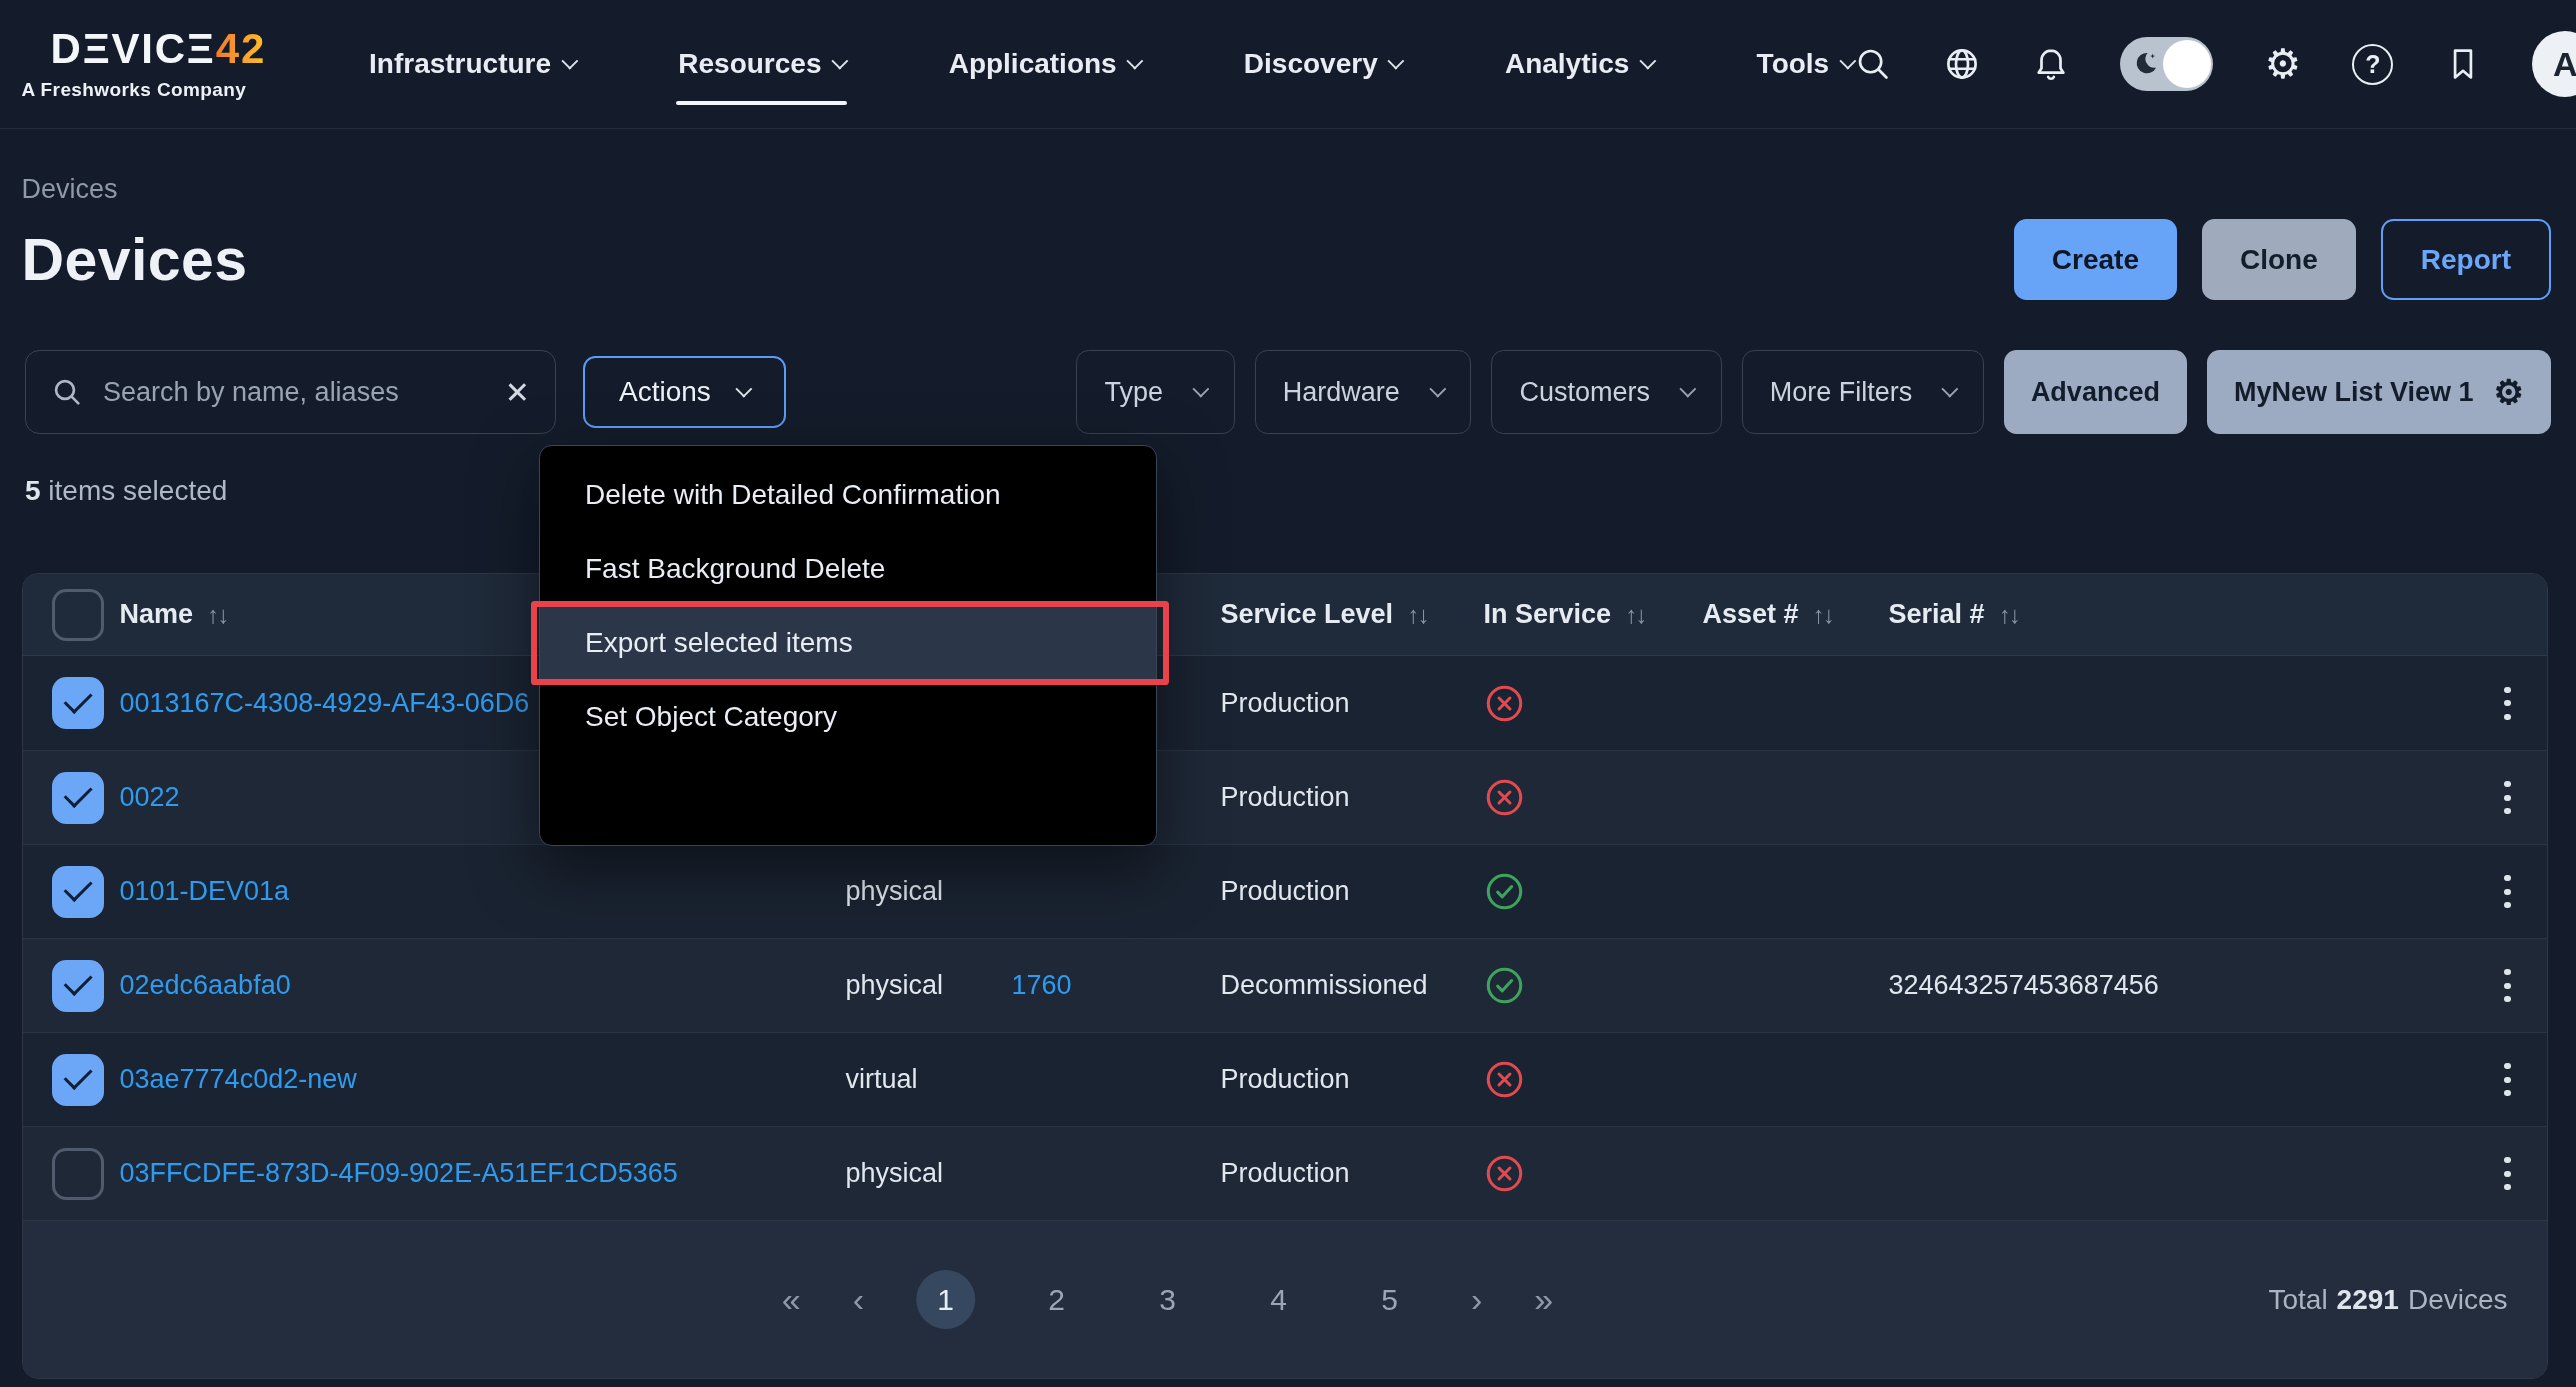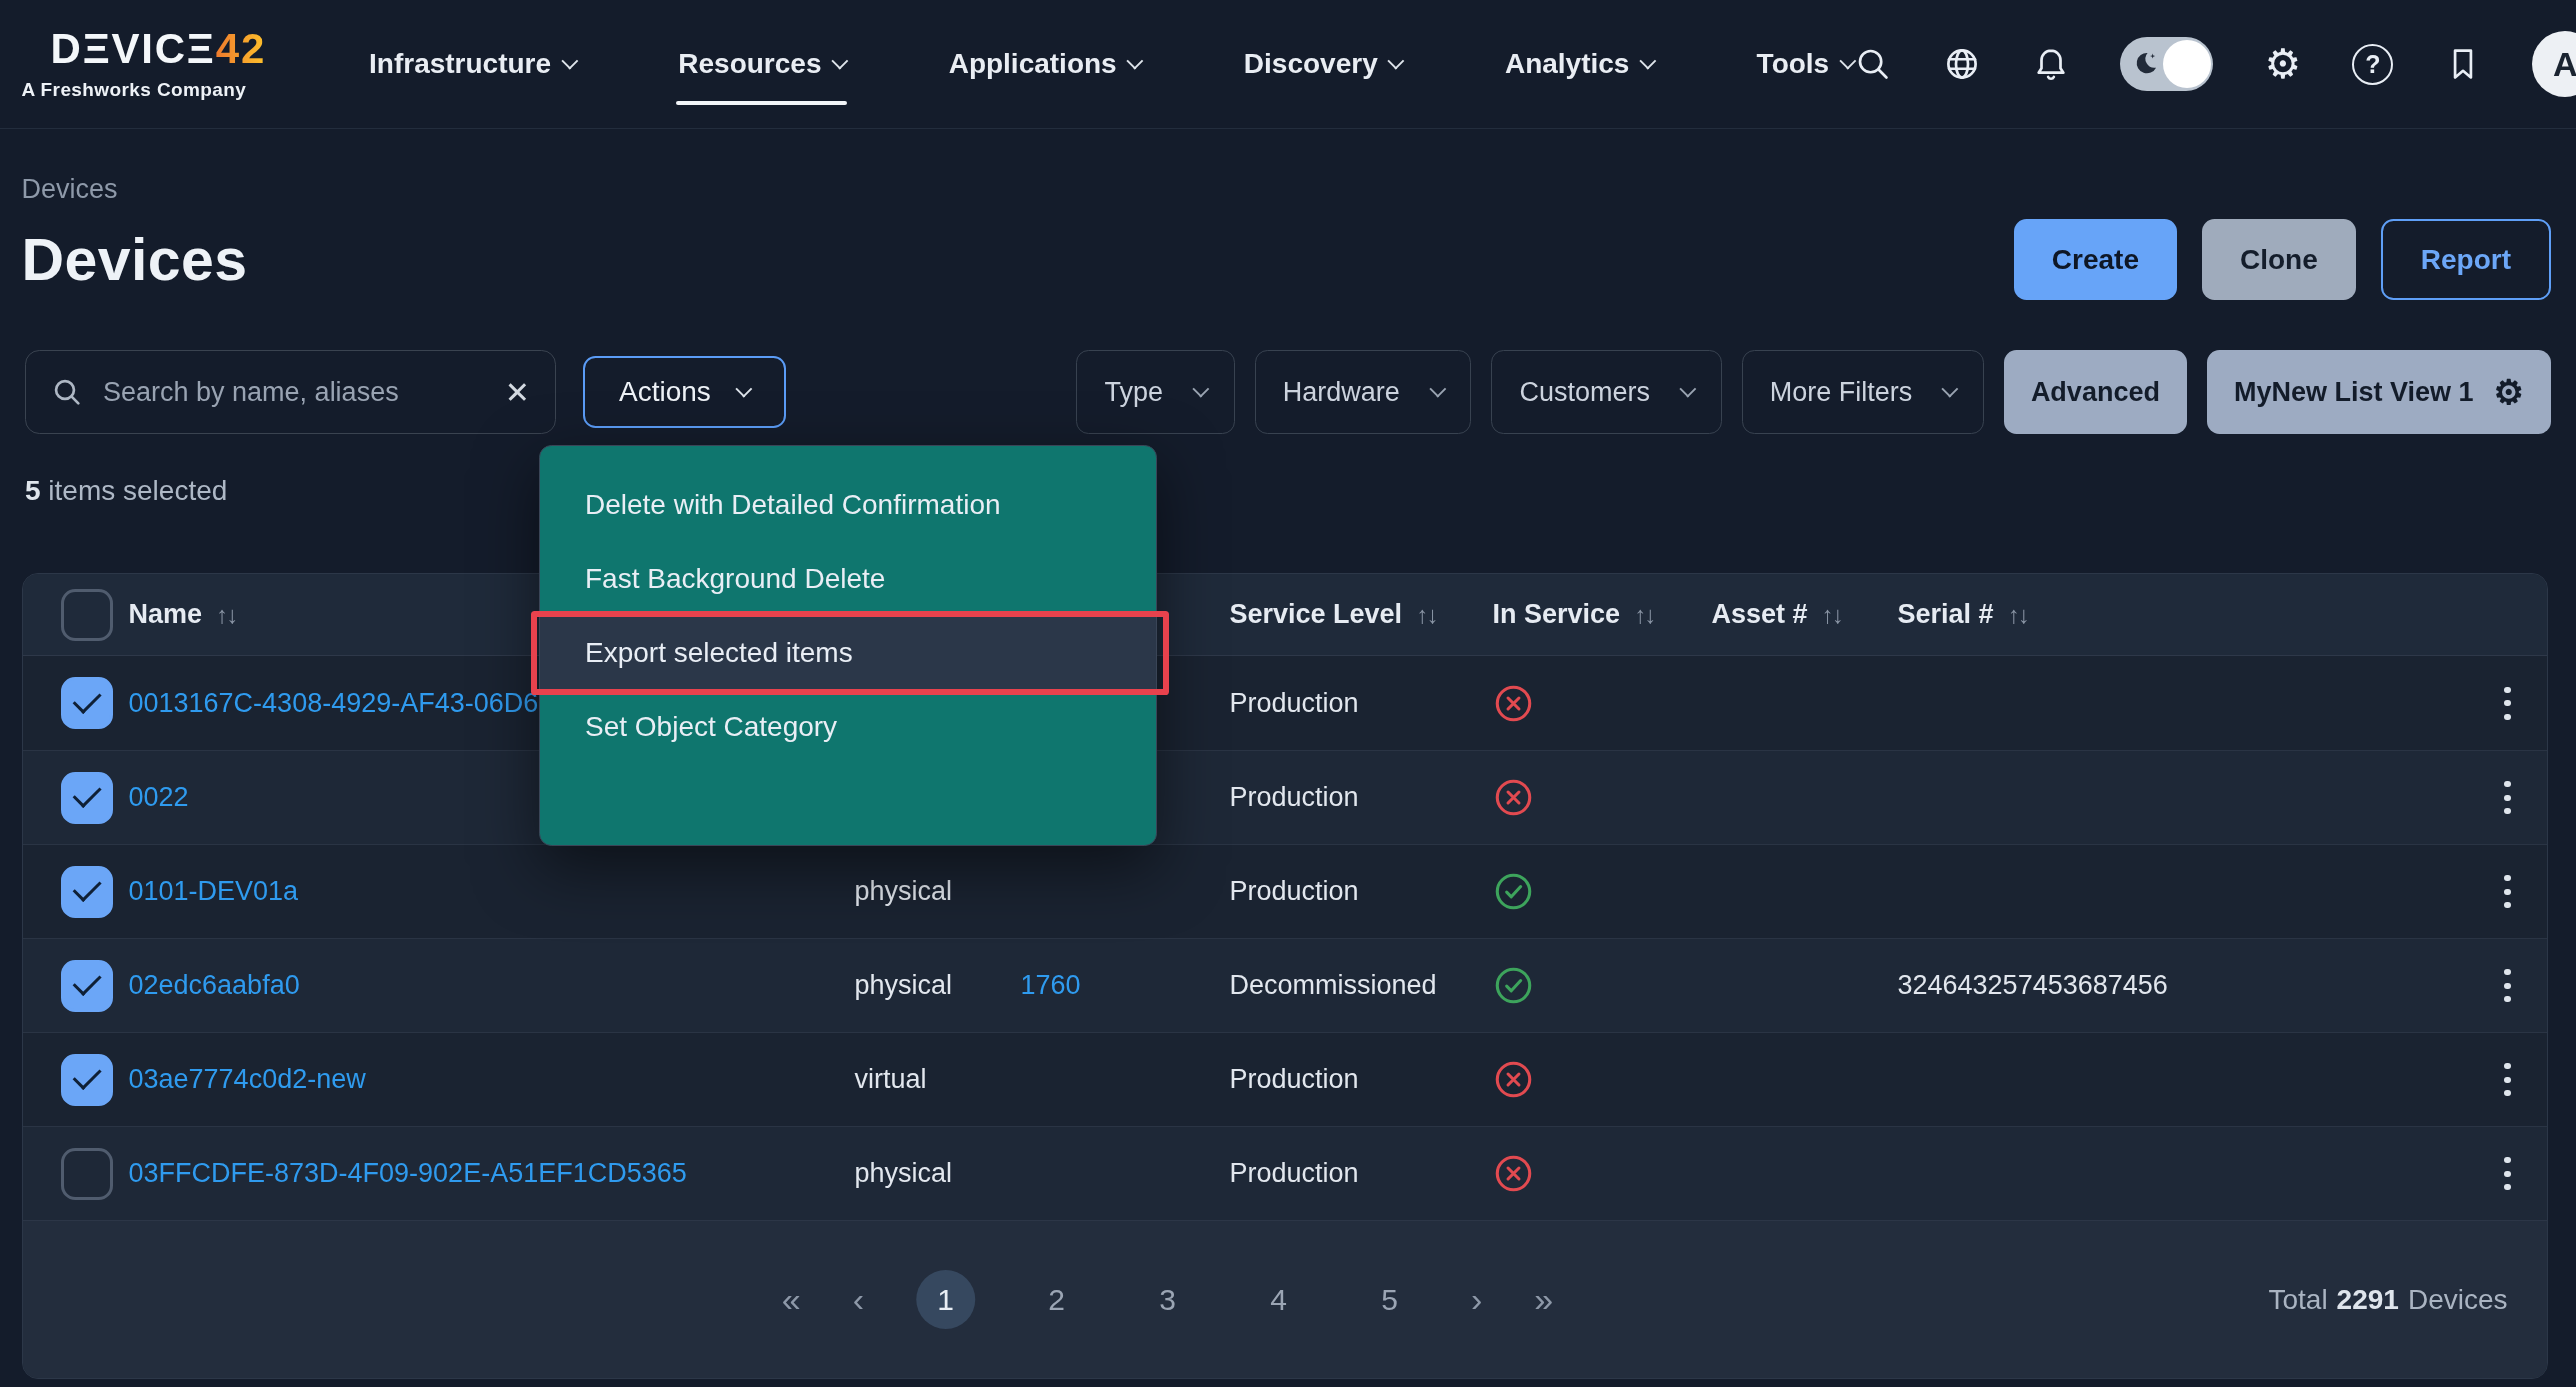--- a/index.html
+++ b/index.html
@@ -81,21 +81,21 @@
   .chip-solid { background:#9dabc2; color:#131c2a; border:none; font-weight:600; gap:20px; }
   .gear-glyph { font-size:34px; line-height:1; }
 
   .selection { margin:41px 25px 0 25px; font-size:28px; color:#aeb8c6; }
   .selection b { color:#dfe5ec; }
 
   
   .tablebox { margin:66px 29px 0 21.5px; width:2526px; border-radius:16px;
               background:#1d2634; border:1.8px solid #2c3748; overflow:hidden; }
   .grid { display:grid; grid-template-columns:68px 726px 166px 209px 263px 219px 186px 502px 1fr;
-          align-items:center; padding-left:38px; }
+          align-items:center; padding-left:29px; }
   .thead { height:81px; background:#1f2a3a; }
   .hcell { display:flex; align-items:center; gap:14.3px; font-size:27px; font-weight:700; color:#e6ebf2; cursor:pointer; }
   .sort { font-size:24px; color:#8a95a5; letter-spacing:-1.8px; }
 
   .cb { width:52px; height:52px; border-radius:14.3px; border:3.6px solid #505c6e;
         background:transparent; position:relative; cursor:pointer; }
   .cb[data-state="checked"] { background:#6ba6f7; border-color:#6ba6f7; }
   .cb[data-state="checked"]::after { content:""; position:absolute; left:10.8px; top:11.7px;
         width:23px; height:11.7px; border-left:3.6px solid #0f2036; border-bottom:3.6px solid #0f2036;
         transform:rotate(-45deg); }
@@ -120,22 +120,22 @@
            display:flex; align-items:center; gap:52px; }
   .pageno { font-size:30px; color:#9ba5b4; width:59px; height:59px; border-radius:50%;
             display:flex; align-items:center; justify-content:center; cursor:pointer; }
   .pageno[data-active="true"] { background:#36485f; color:#e9eef5; }
   .parrow { font-size:34px; color:#8d98a8; cursor:pointer; }
   .total { margin-left:auto; padding-right:39px; font-size:28px; color:#aab4c2; display:flex; gap:9px; }
   .total b { color:#dfe5ec; }
 
   
   .menu { position:absolute; left:539px; top:445px; width:618px; height:401px; z-index:40;
-          background:#0f766e; border:1.8px solid #3a4557; border-radius:12.5px;
-          box-shadow:0 21.5px 63px rgba(0,0,0,.5); padding:22px 0; }
+          background:#000000; border:1.8px solid #3a4557; border-radius:12.5px;
+          box-shadow:0 21.5px 63px rgba(0,0,0,.5); padding:12px 0; }
   .menu-item { height:74px; display:flex; align-items:center; padding:0 45px;
                font-size:28px; color:#e9eef5; position:relative; cursor:pointer; white-space:nowrap; }
   .menu-item[data-highlight="true"] { background:#2b3749; }
   .menu-item .redbox { display:none; }
   .menu-item[data-highlight="true"] .redbox {
       display:block; position:absolute; left:-9px; right:-12.5px; top:-5.4px; bottom:-5.4px;
       border:6.3px solid #e8424d; border-radius:3.6px; pointer-events:none; }
 </style>
 </head>
 <body>

